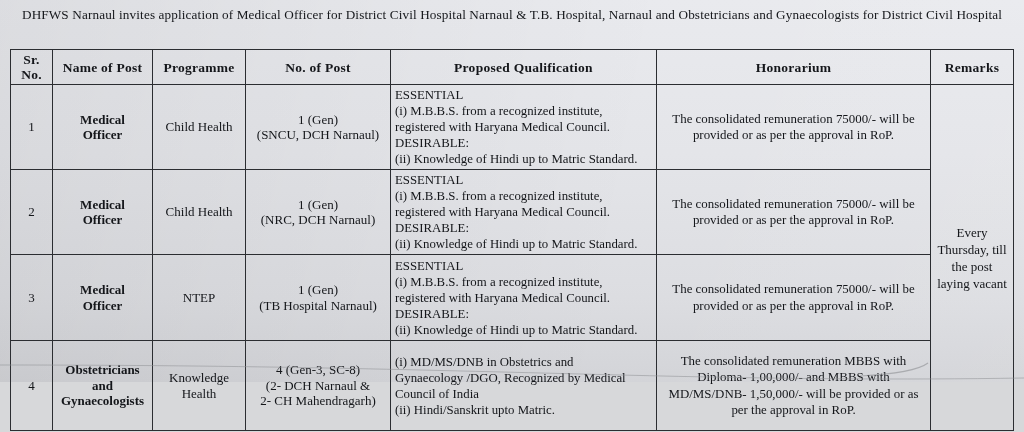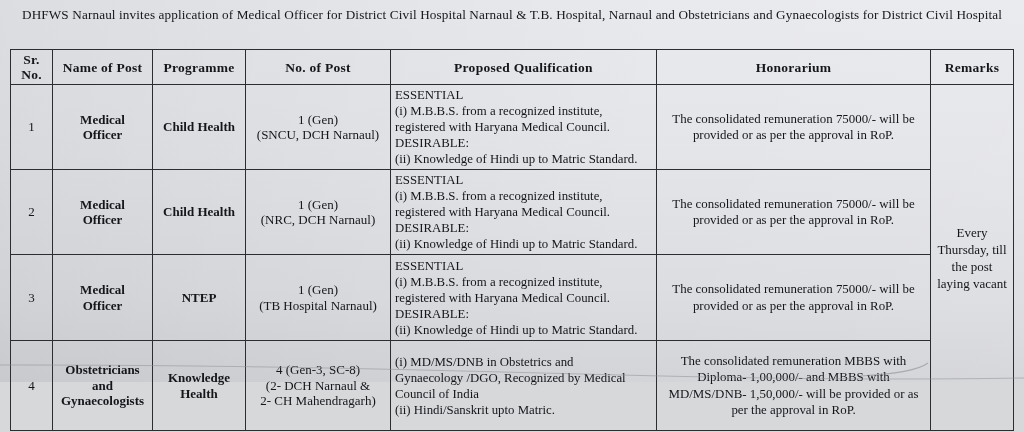--- a/index.html
+++ b/index.html
@@ -80,21 +80,21 @@
   td.sr {
     text-align: center;
     font-size: 13px;
   }
   td.post, td.prog, td.num {
     text-align: center;
     font-size: 13px;
     line-height: 15.5px;
   }
   td.post { font-weight: bold; }
-  td.prog { font-weight: bold; }
+  td.prog { font-weight: normal; }
   td.num  { font-weight: normal; }
   td.qual {
     text-align: left;
     font-size: 12.8px;
     line-height: 16px;
     padding-left: 6px;
     padding-right: 4px;
   }
   td.qual .hdr { font-weight: normal; display: block; }
   td.qual .itm { display: block; }

